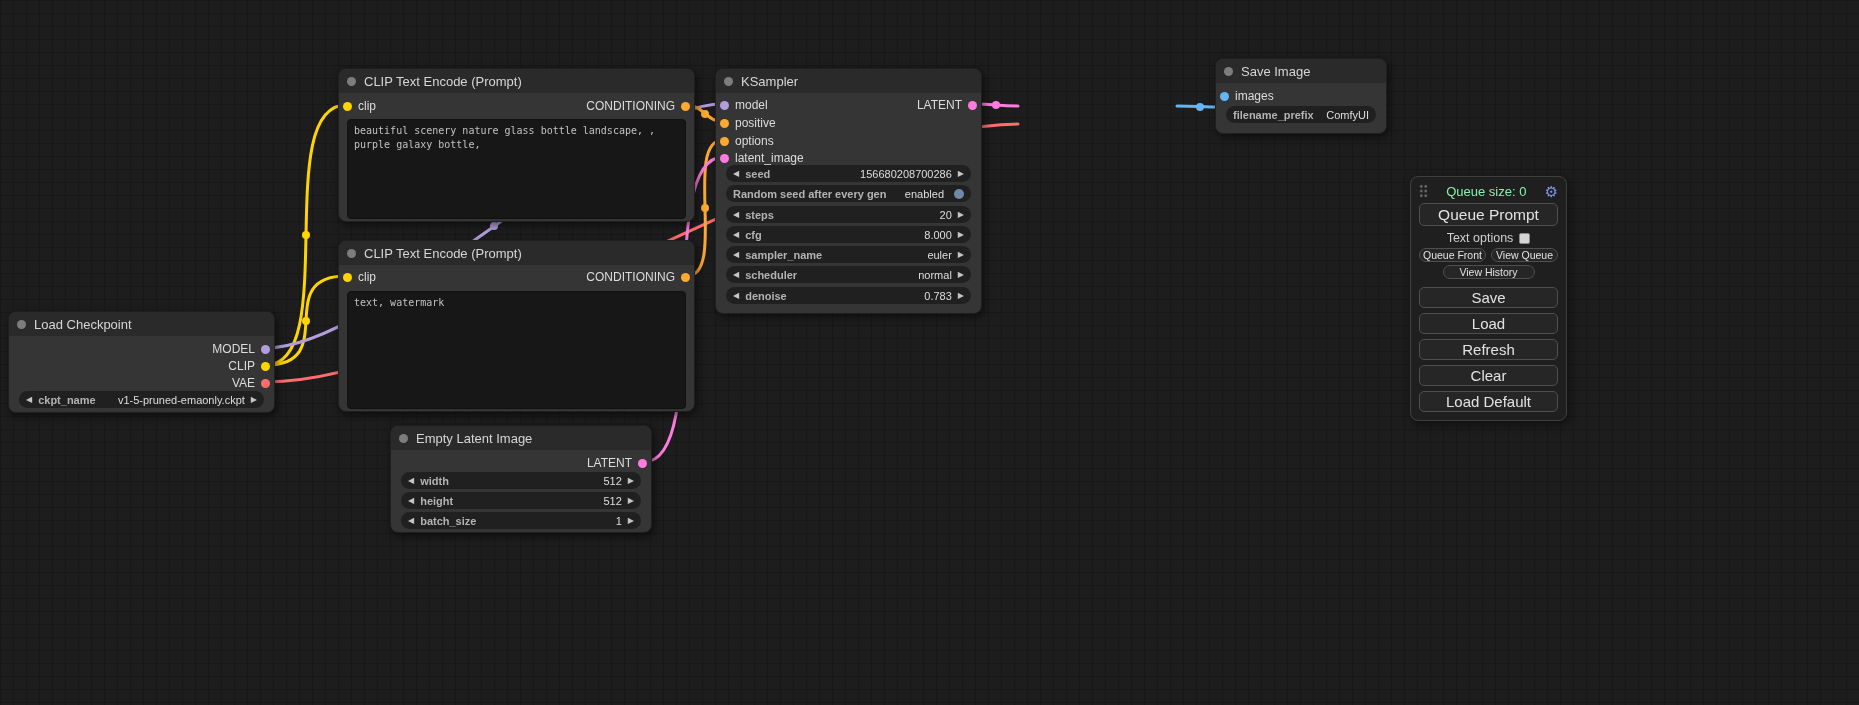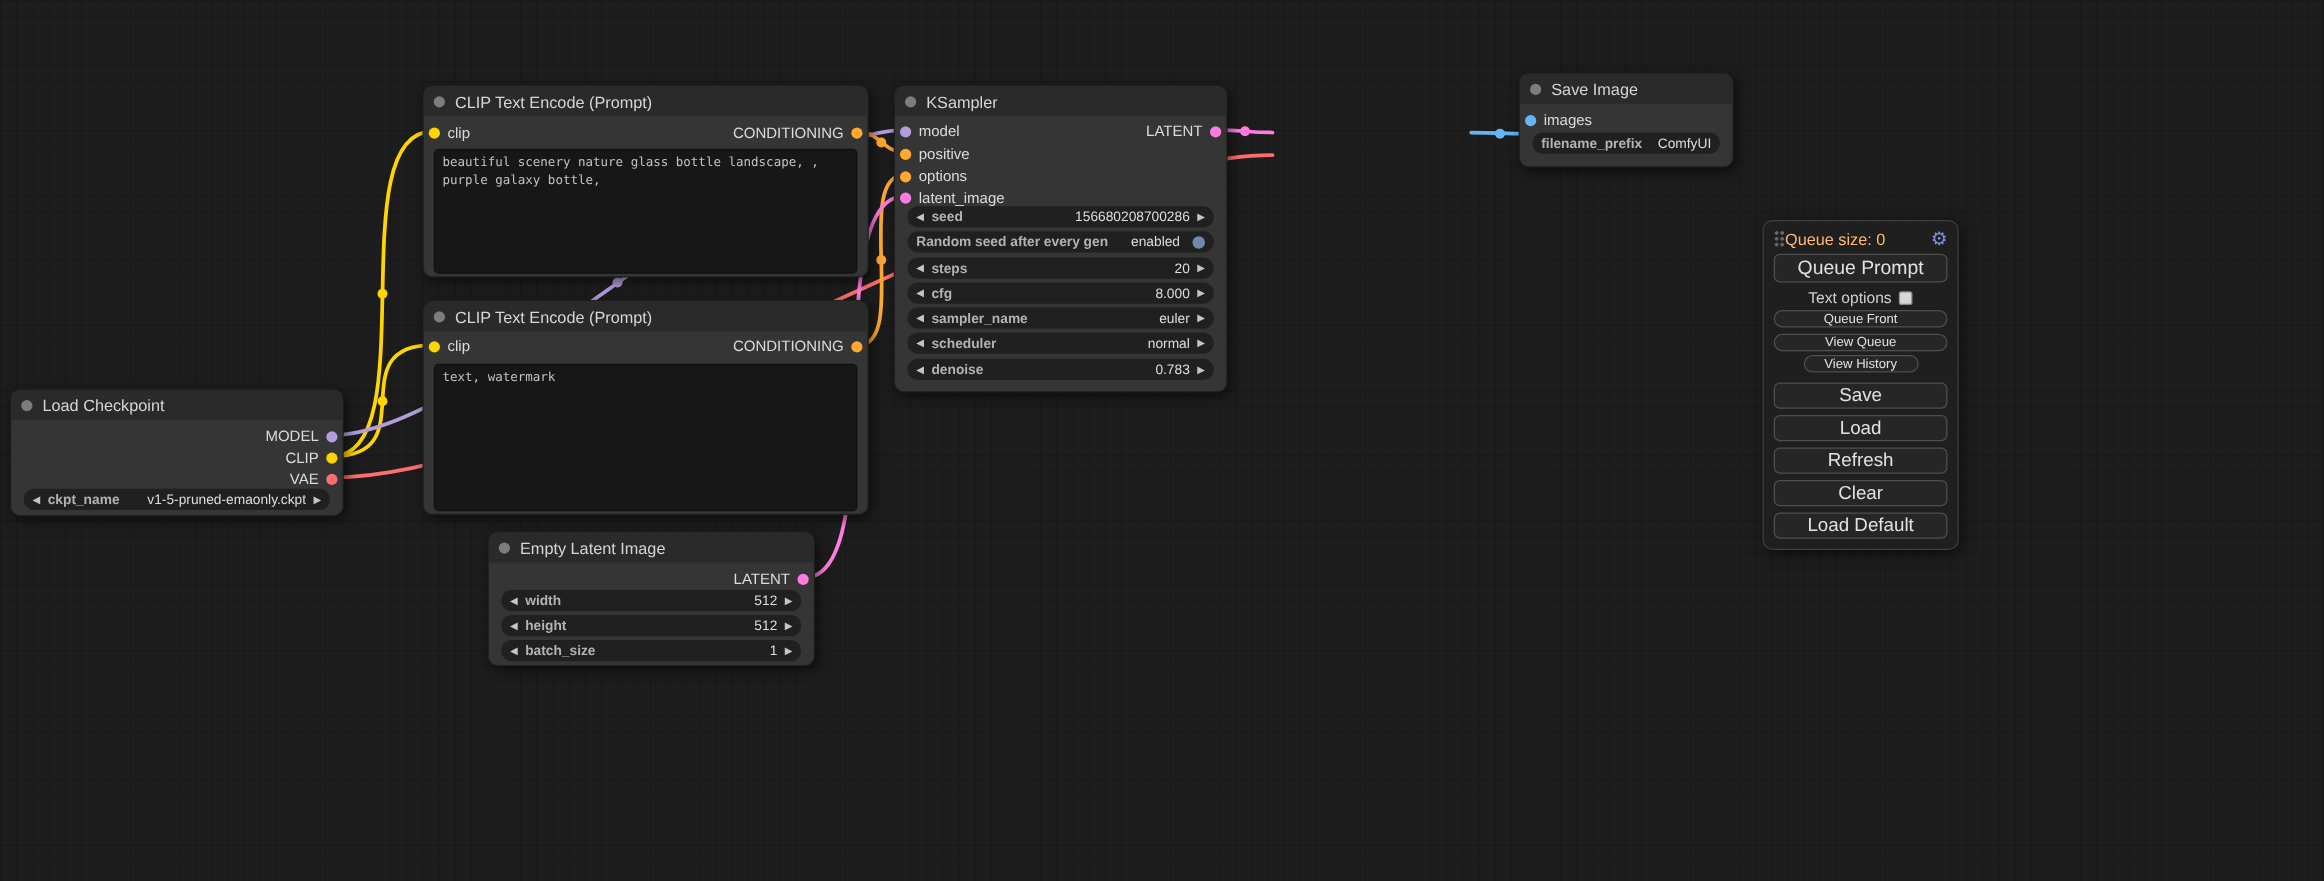--- a/index.html
+++ b/index.html
@@ -57,30 +57,30 @@
   .menu{
     position:absolute;left:1410px;top:176px;width:157px;z-index:3;
     background:#1f1f1f;border:1px solid #3f3f3f;border-radius:8px;
     box-shadow:2px 3px 10px rgba(0,0,0,.5);
     padding:5px 8px 8px;box-sizing:border-box;color:#cfcfcf;
   }
   .menu-header{display:flex;align-items:center;height:18px;margin-bottom:3px;}
   .drag-handle{width:9px;height:14px;flex:none;
     background-image:radial-gradient(circle,#6a6a6a 1.2px,transparent 1.4px);
     background-size:4.5px 4.7px;}
-  .queue-size{flex:1;text-align:left;font-size:13px;color:#fdba74;}
+  .queue-size{flex:1;text-align:center;font-size:13px;color:#86efac;}
   .gear{flex:none;font-size:15px;color:#7d93e6;line-height:1;cursor:pointer;}
   .btn{display:block;width:100%;background:#262626;border:1px solid #4f4f4f;
        border-radius:5px;color:#e2e2e2;text-align:center;
        font-family:inherit;padding:0;cursor:pointer;}
   .btn.queue-prompt{height:23px;font-size:15.5px;margin-bottom:5px;}
   .extra-row{display:flex;justify-content:center;align-items:center;gap:6px;
              height:14px;margin-bottom:3px;font-size:12.5px;color:#d0d0d0;}
   .checkbox{width:11px;height:11px;background:#d6d6d6;border-radius:2px;border:1px solid #8a8a8a;box-sizing:border-box;}
-  .small-row{display:flex;gap:5px;margin-bottom:3px;flex-direction:column;}
+  .small-row{display:flex;gap:5px;margin-bottom:3px;}
   .btn.small{height:14px;font-size:10.5px;line-height:12px;border-radius:8px;flex:1;}
   .btn.history{display:block;width:92px;height:14px;font-size:10.5px;line-height:12px;
                border-radius:8px;margin:0 auto 8px;}
   .btn.action{height:21px;font-size:15px;margin-bottom:5px;}
   .btn.action:last-child{margin-bottom:0;}
 </style>
 </head>
 <body>
 
 <div id="canvas">

